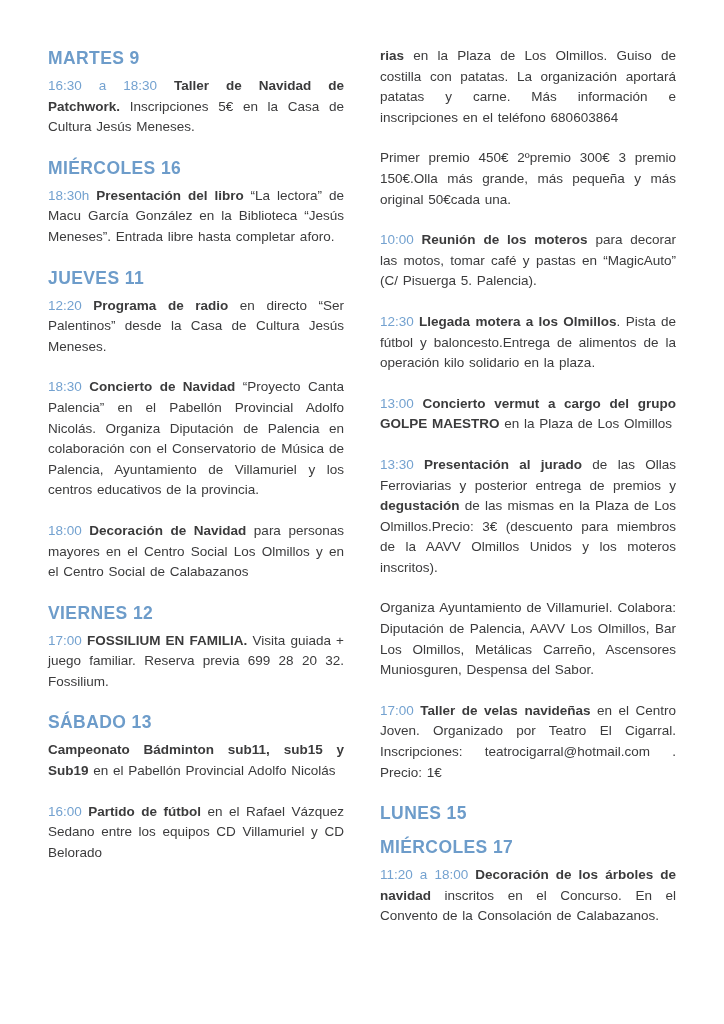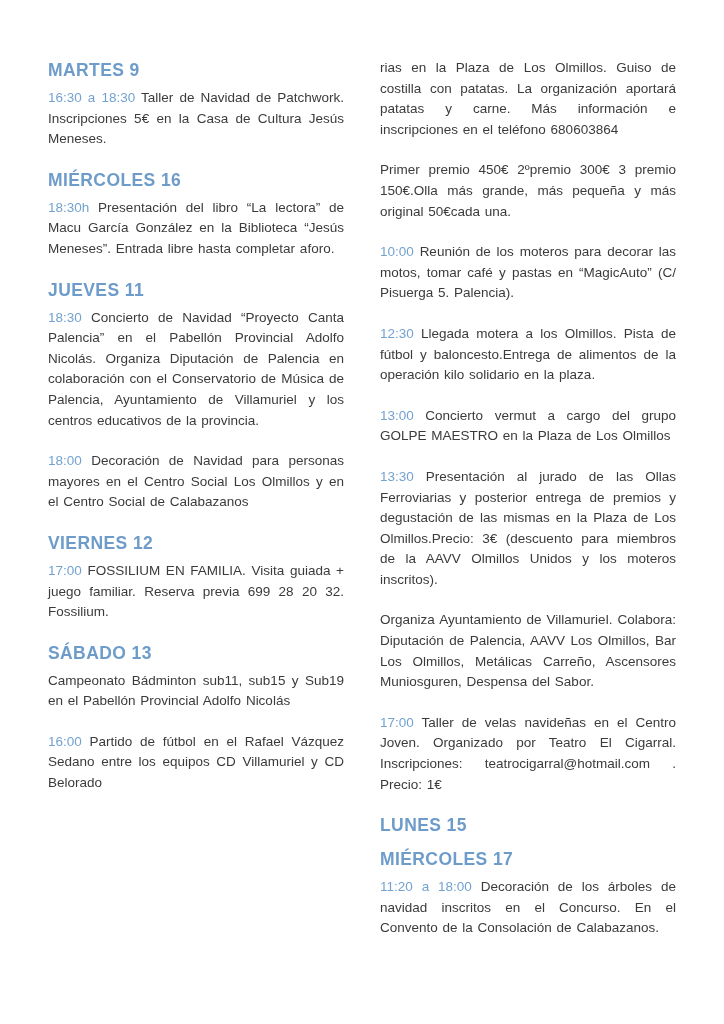--- a/index.html
+++ b/index.html
@@ -6,21 +6,21 @@
     margin: 0;
     padding: 0;
     background: #ffffff;
   }
   .page {
     position: relative;
     width: 724px;
     height: 1024px;
     background: #ffffff;
     box-sizing: border-box;
-    padding: 58px 48px 30px 48px;
+    padding: 46px 48px 30px 48px;
     display: flex;
     gap: 36px;
     font-family: "Liberation Sans", sans-serif;
     overflow: hidden;
   }
   .col {
     width: 296px;
     box-sizing: border-box;
   }
   h2.day {
@@ -39,38 +39,39 @@
     color: #3b3b3c;
     text-align: justify;
     margin: 0 0 20px 0;
     word-spacing: 1px;
   }
   .run-time {
     color: var(--time, #74a2d0);
     font-weight: normal;
   }
   .run-bold {
-    font-weight: normal;
+    font-weight: bold;
   }
   .run-regular {
     font-weight: normal;
   }
   .run-italic {
   }
 </style>
 </head>
 <body>
 
 <div class="page">
   <div class="col">
       <h2 class="day">MARTES 9</h2>
       <p class="event"><span class="run-time">16:30 a 18:30 </span><span class="run-bold">Taller de Navidad de Patchwork.</span><span class="run-regular"> Inscripciones 5€ en la Casa de Cultura Jesús Meneses.</span></p>
       <h2 class="day">MIÉRCOLES 16</h2>
       <p class="event"><span class="run-time">18:30h </span><span class="run-bold">Presentación del libro</span><span class="run-regular"> “La lectora” de Macu García González en la Biblioteca “Jesús Meneses”. Entrada libre hasta completar aforo.</span></p>
       <h2 class="day">JUEVES 11</h2>
+      <p class="event"><span class="run-time">12:20 </span><span class="run-bold">Programa de radio</span><span class="run-regular"> en directo “Ser Palentinos” desde la Casa de Cultura Jesús Meneses.</span></p>
       <p class="event"><span class="run-time">18:30 </span><span class="run-bold">Concierto de Navidad</span><span class="run-regular"> “Proyecto Canta Palencia” en el Pabellón Provincial Adolfo Nicolás. Organiza Diputación de Palencia en colaboración con el Conservatorio de Música de Palencia, Ayuntamiento de Villamuriel y los centros educativos de la provincia.</span></p>
       <p class="event"><span class="run-time">18:00 </span><span class="run-bold">Decoración de Navidad</span><span class="run-regular"> para personas mayores en el Centro Social Los Olmillos y en el Centro Social de Calabazanos</span></p>
       <h2 class="day">VIERNES 12</h2>
       <p class="event"><span class="run-time">17:00 </span><span class="run-bold">FOSSILIUM EN FAMILIA.</span><span class="run-regular"> Visita guiada + juego familiar. Reserva previa 699 28 20 32. Fossilium.</span></p>
       <h2 class="day">SÁBADO 13</h2>
       <p class="event"><span class="run-bold">Campeonato Bádminton sub11, sub15 y Sub19</span><span class="run-regular"> en el Pabellón Provincial Adolfo Nicolás</span></p>
       <p class="event"><span class="run-time">16:00 </span><span class="run-bold">Partido de fútbol</span><span class="run-regular"> en el Rafael Vázquez Sedano entre los equipos CD Villamuriel y CD Belorado</span></p>
     </div>
   <div class="col">
       <p class="event"><span class="run-bold">rias</span><span class="run-regular"> en la Plaza de Los Olmillos. Guiso de costilla con patatas. La organización aportará patatas y carne. Más información e inscripciones en el teléfono 680603864</span></p>

